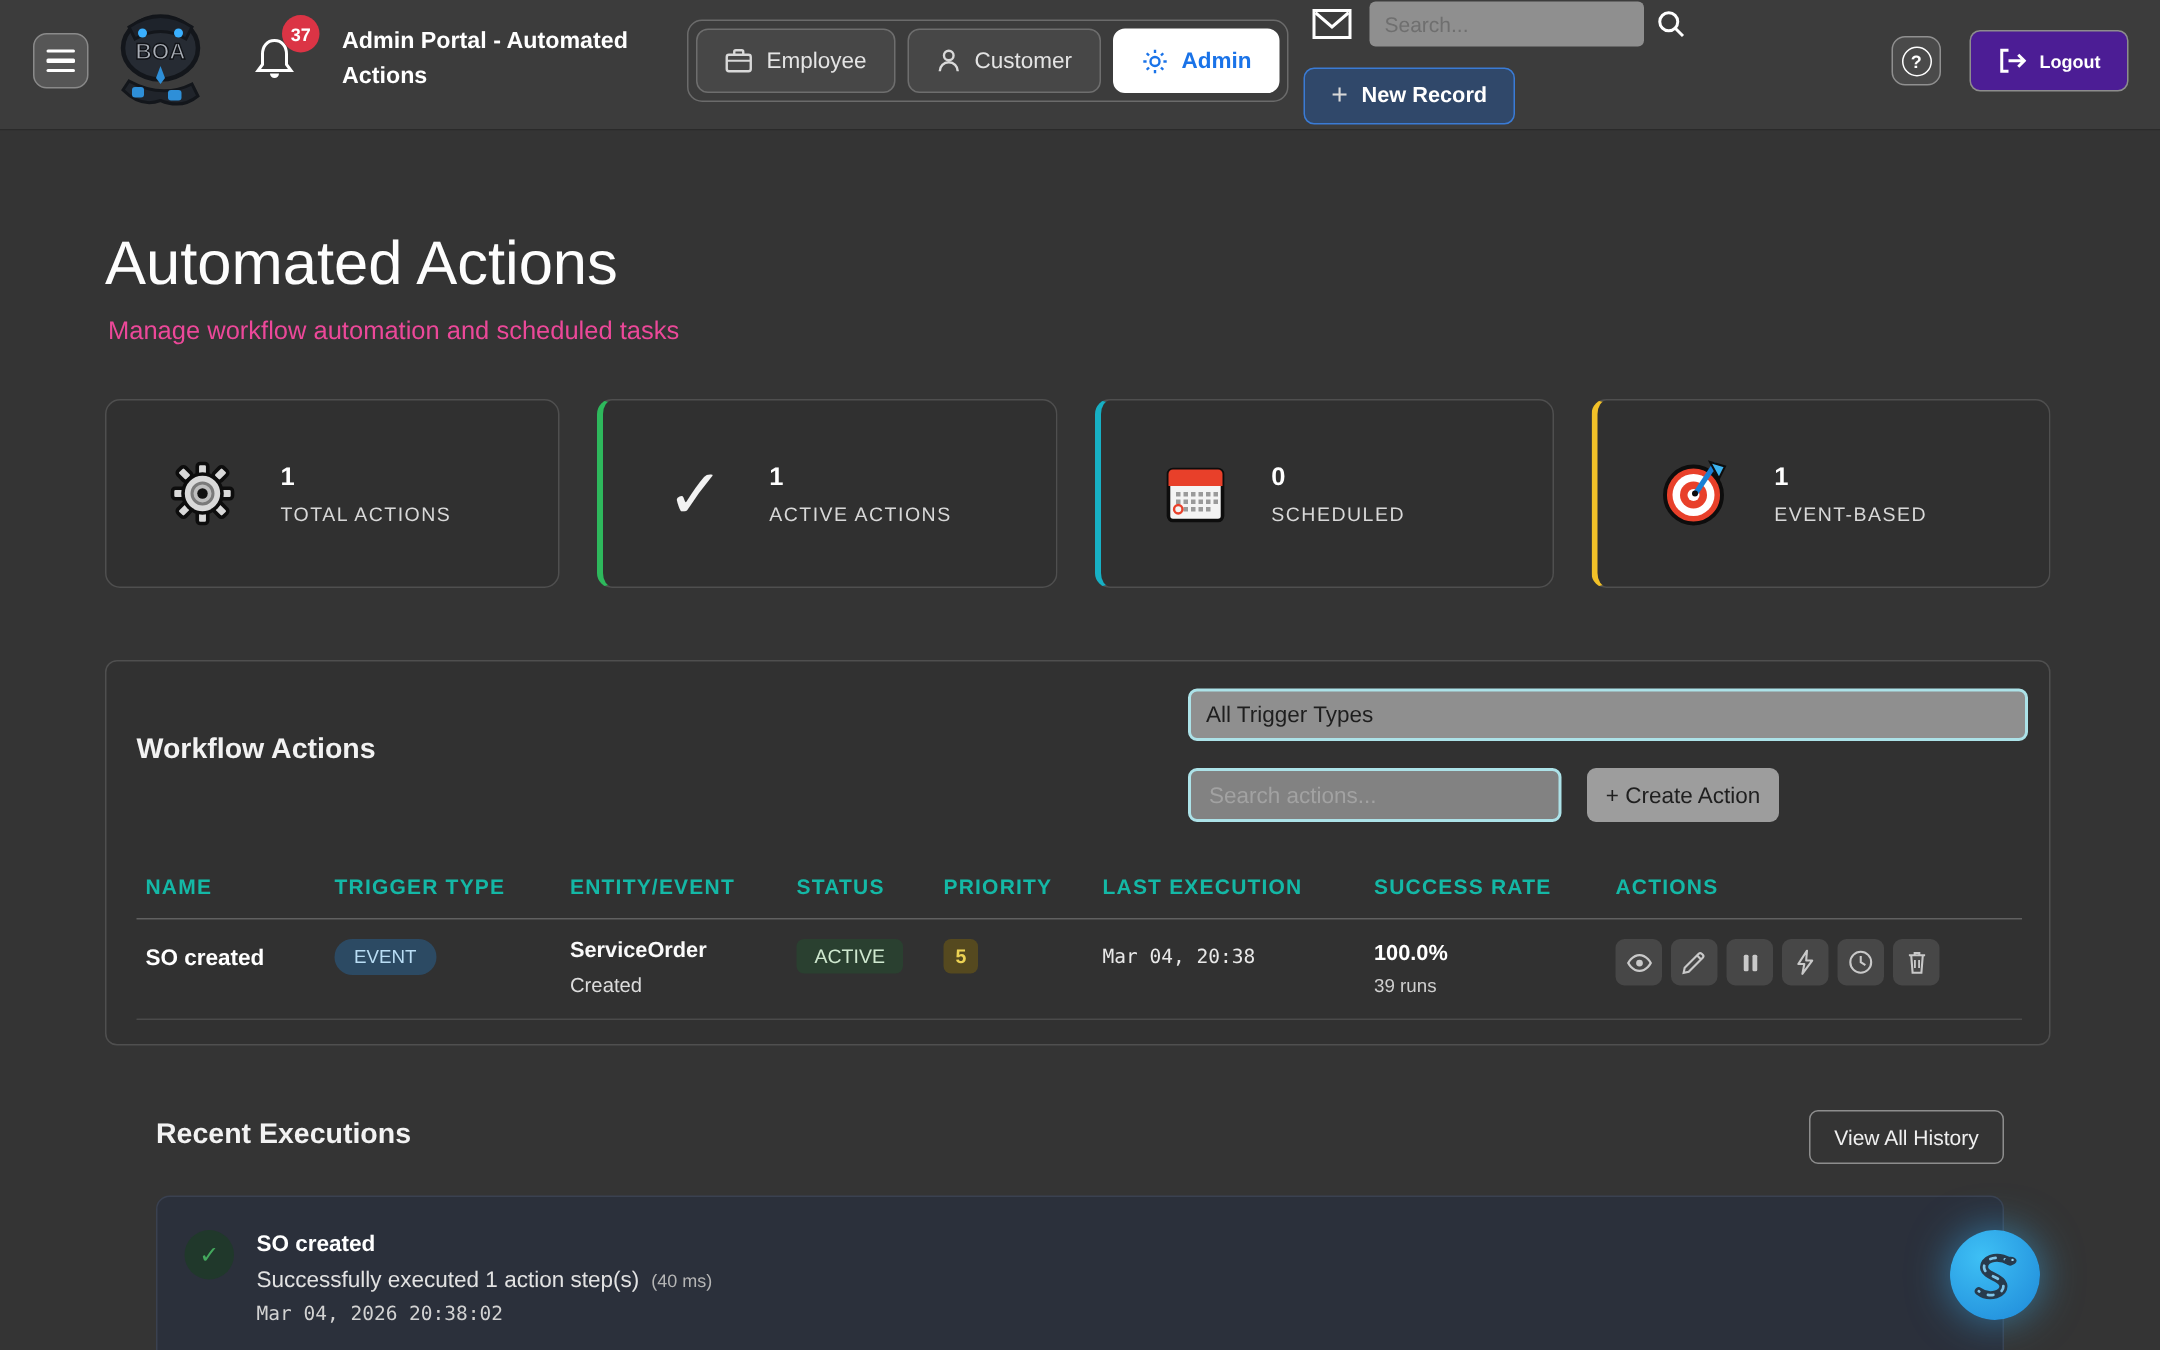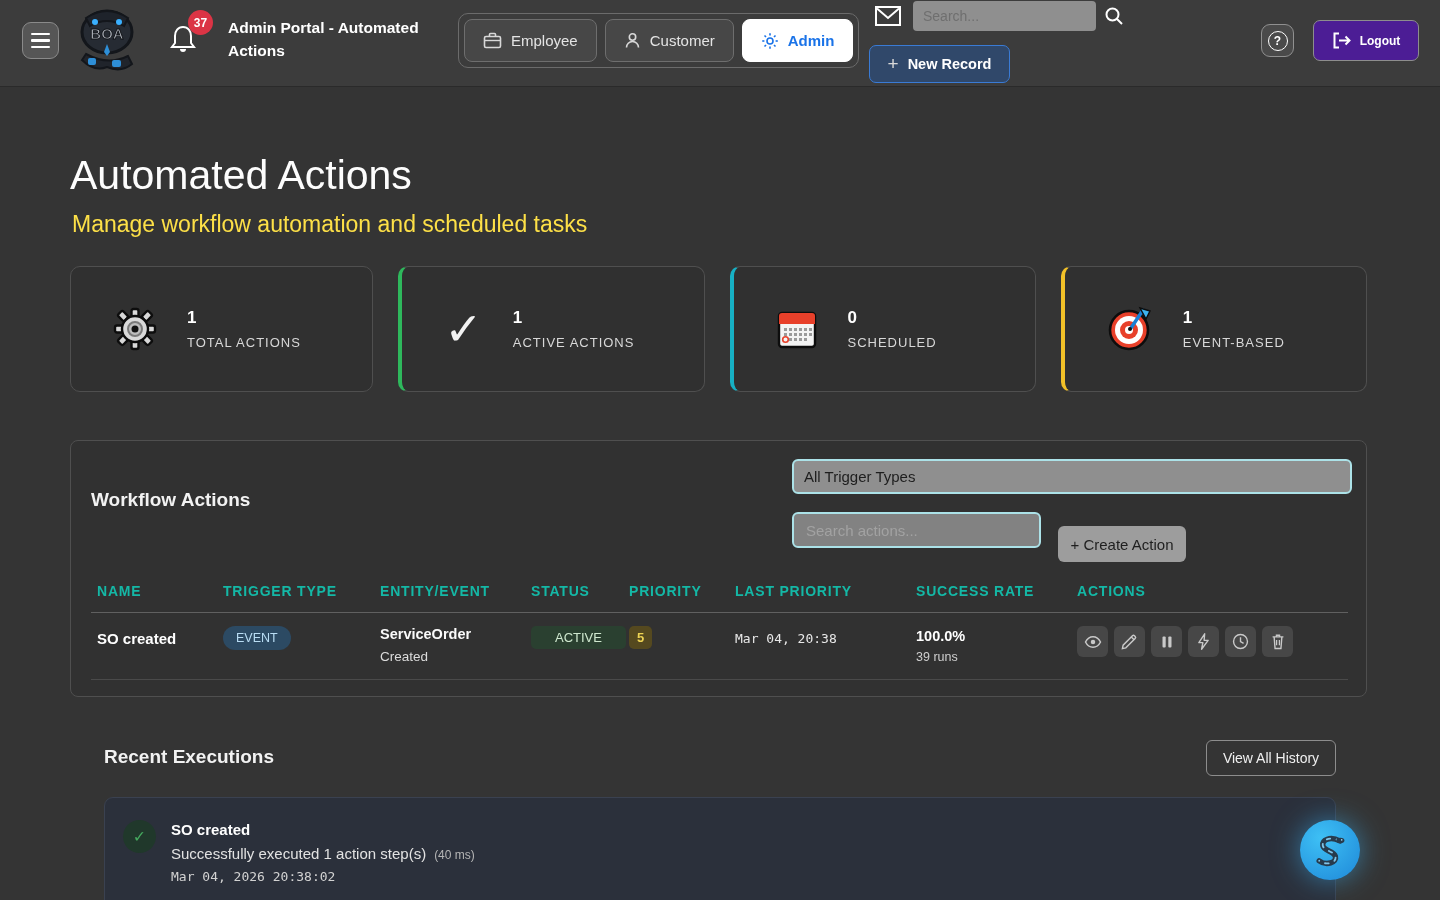--- a/index.html
+++ b/index.html
@@ -71,21 +71,21 @@
   }
   .logout-btn {
     left:1313px; top:20px; width:106px; height:41px;
     background:#4c1d95; border:1px solid #8d8d8d; border-radius:7px;
     color:#fff; font-weight:bold; font-size:12px;
     display:flex; align-items:center; justify-content:center; gap:9px; cursor:pointer;
   }
 
   
   .page-title { left:70px; top:152px; font-size:41px; font-weight:400; color:#fdfdfd; }
-  .page-subtitle { left:72px; top:211px; font-size:23px; color:#fde047; }
+  .page-subtitle { left:72px; top:211px; font-size:17px; color:#ec4899; }
 
   
   .stats { left:70px; top:266px; width:1297px; display:flex; gap:25px; }
   .stat-card {
     flex:1; height:126px; background:#303030;
     border:1px solid #4f4f4f; border-radius:10px;
     display:flex; align-items:center; padding-left:42px; gap:30px;
   }
   .stat-card.accent-green  { border-left:4px solid #2eb85c; }
   .stat-card.accent-teal   { border-left:4px solid #17b0c4; }
@@ -112,42 +112,41 @@
     background:#828282; border:2px solid #ace2e8; border-radius:6px;
     padding:0 12px; font-size:15px; color:#242424; outline:none;
     font-family:"Liberation Sans",sans-serif;
   }
   .action-search::placeholder { color:#a2a2a2; }
   .create-action-btn {
     left:987px; top:71px; width:128px; height:36px;
     background:#9d9d9d; border:none; border-radius:6px;
     font-size:15px; color:#1f1f1f; cursor:pointer;
     font-family:"Liberation Sans",sans-serif;
-    margin-top:14px;
   }
   .tbl { left:20px; top:142px; width:1257px; }
   .tbl-header {
     display:flex; padding-left:6px; font-size:14px; font-weight:bold;
     letter-spacing:.8px; color:#14b8a6;
     padding-bottom:13px; border-bottom:1px solid #606060;
   }
   .tbl-row { display:flex; padding-left:6px; padding-top:13px; padding-bottom:15px; border-bottom:1px solid #4a4a4a; align-items:flex-start; }
   .c-name{width:126px;} .c-trigger{width:157px;} .c-entity{width:151px;}
   .c-status{width:98px;} .c-priority{width:106px;} .c-last{width:181px;}
   .c-success{width:161px;} .c-actions{flex:1;}
   .row-name { font-size:15px; font-weight:bold; color:#fff; padding-top:4px; }
   .pill-event {
     display:inline-block; background:#2c4a63; color:#b9ddf4;
     border-radius:13px; padding:5px 13px; font-size:12.5px;
   }
   .entity-main { font-size:14.5px; font-weight:bold; color:#fafafa; }
   .entity-sub { font-size:13.5px; color:#dcdcdc; margin-top:7px; }
   .pill-active {
     display:inline-block; background:#2a4030; color:#cfe8cf;
-    border-radius:5px; padding:4px 24px; font-size:13px;
+    border-radius:5px; padding:4px 12px; font-size:13px;
   }
   .pill-priority {
     display:inline-block; background:#55491f; color:#ecd253;
     border-radius:5px; padding:4px 8px; font-size:13px; font-weight:bold;
   }
   .mono { font-family:"DejaVu Sans Mono","Liberation Mono",monospace; }
   .row-last { font-size:13px; color:#e8e8e8; padding-top:5px; }
   .row-rate { font-size:14.5px; font-weight:bold; color:#fff; padding-top:2px; }
   .row-runs { font-size:12.5px; color:#cfcfcf; margin-top:6px; }
   .action-btns { display:flex; gap:6px; }
@@ -384,21 +383,21 @@
 
   <button class="abs create-action-btn">+ Create Action</button>
 
   <div class="abs tbl">
     <div class="tbl-header">
       <div class="c-name">NAME</div>
       <div class="c-trigger">TRIGGER TYPE</div>
       <div class="c-entity">ENTITY/EVENT</div>
       <div class="c-status">STATUS</div>
       <div class="c-priority">PRIORITY</div>
-      <div class="c-last">LAST PRIORITY</div>
+      <div class="c-last">LAST EXECUTION</div>
       <div class="c-success">SUCCESS RATE</div>
       <div class="c-actions">ACTIONS</div>
     </div>
 
     <div class="tbl-row">
       <div class="c-name row-name">SO created</div>
       <div class="c-trigger">
         <span class="pill-event">EVENT</span>
       </div>
       <div class="c-entity">

